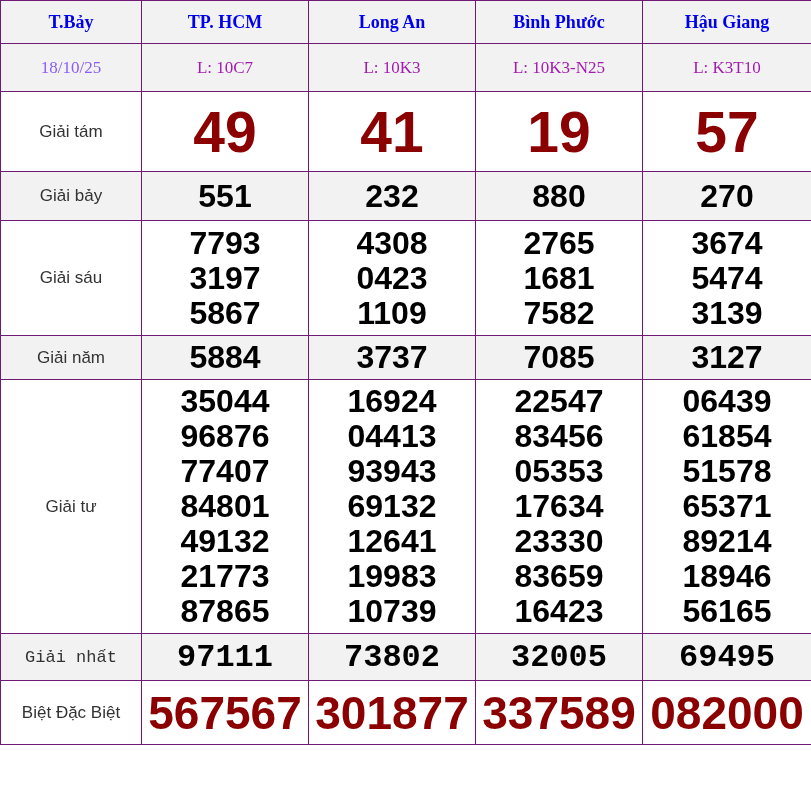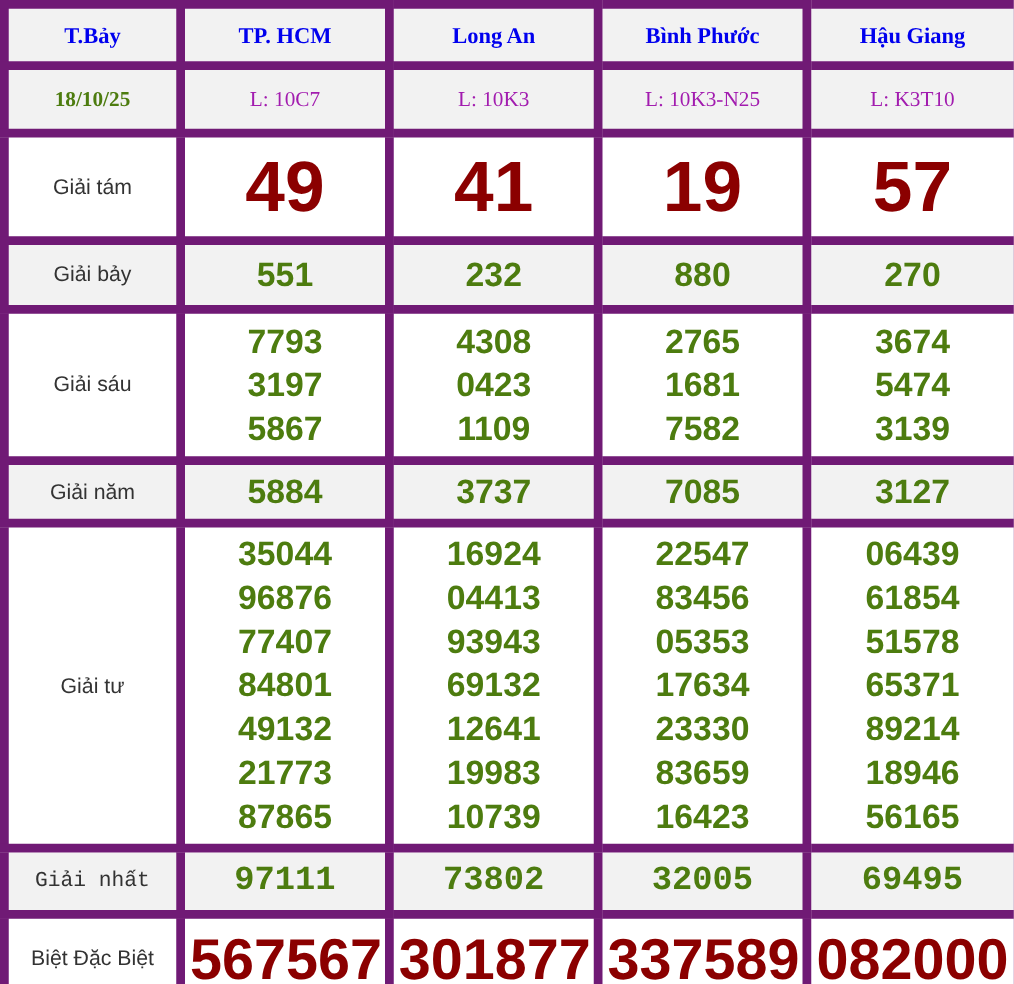--- a/index.html
+++ b/index.html
@@ -4,21 +4,21 @@
 <style>
   html, body { margin: 0; padding: 0; background: #ffffff; }
   body { width: 811px; font-family: "Liberation Sans", sans-serif; }
 
   table.kqxs {
     width: 811px;
     border-collapse: collapse;
     table-layout: fixed;
   }
   table.kqxs th, table.kqxs td {
-    border: 7px solid #701a75;
+    border: 1px solid #701a75;
     text-align: center;
     vertical-align: middle;
     padding: 4px;
     overflow: hidden;
   }
 
   
   .bg-gray { background: #f2f2f2; }
   .bg-white { background: #ffffff; }
 
@@ -31,35 +31,35 @@
     color: #0000ee;
   }
 
   
   tr.r-date td {
     height: 39px;
     font-family: "Liberation Serif", serif;
     font-size: 17px;
     color: #a21caf;
   }
-  tr.r-date td.draw-date { font-weight: bold; color: #4d7c0f; }
+  tr.r-date td.draw-date { font-weight: normal; color: #8b5cf6; }
 
   
   td.lbl {
     font-family: "Liberation Sans", sans-serif;
     font-size: 17px;
     color: #333333;
     font-weight: normal;
   }
 
   
   td.num {
     font-weight: bold;
-    color: #4d7c0f;
-    font-size: 27px;
+    color: #000000;
+    font-size: 32px;
     line-height: 35px;
     letter-spacing: 0px;
   }
   td.num span { display: block; }
 
   tr.r-tam td.num {
     font-size: 57px;
     line-height: 70px;
     color: #8b0000;
   }

